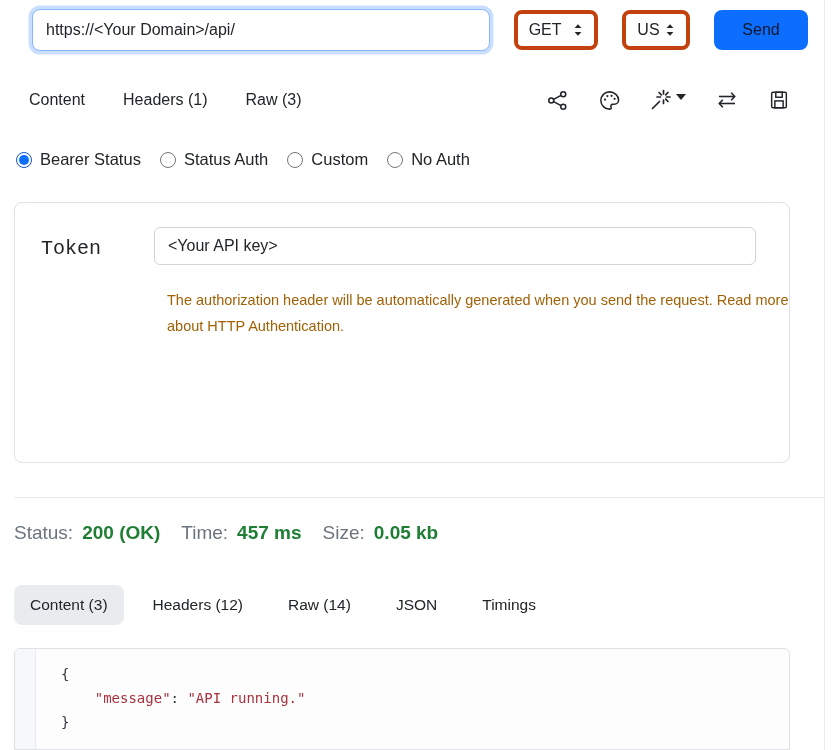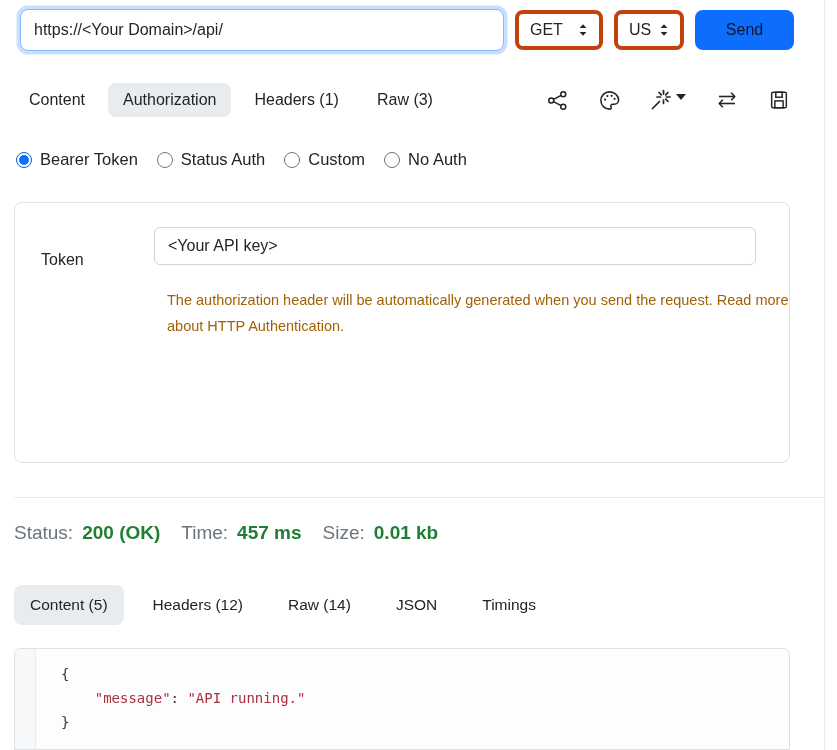--- a/index.html
+++ b/index.html
@@ -5,21 +5,21 @@
   * { box-sizing: border-box; }
   html,body { margin:0; padding:0; }
   body {
     width:837px; height:750px; overflow:hidden; position:relative;
     background:#ffffff; color:#212529;
     font-family:"Liberation Sans", sans-serif;
   }
   .right-divider { position:absolute; left:824px; top:0; width:1px; height:750px; background:#e9ecef; }
 
   
-  .topbar { position:absolute; left:20px; top:9px; width:776px; display:flex; gap:11px; align-items:center; }
+  .topbar { position:absolute; left:32px; top:9px; width:776px; display:flex; gap:24px; align-items:center; }
   .url-input {
     width:484px; height:42px; border:1px solid #86b7fe; border-radius:8px;
     box-shadow:0 0 0 3.5px rgba(13,110,253,.22);
     padding:0 13px; font-size:16px; color:#212529; outline:none;
     font-family:"Liberation Sans", sans-serif;
   }
   .select-box {
     height:40px; background:#fff; border:4px solid #c2410c; border-radius:8px;
     display:flex; align-items:center; justify-content:space-between;
     padding:0 11px; font-size:16px; cursor:pointer;
@@ -42,21 +42,21 @@
 
   
   .auth-row { position:absolute; left:16px; top:150px; display:flex; gap:19px; align-items:center; font-size:16.5px; }
   .radio-item { display:flex; gap:8px; align-items:center; cursor:pointer; }
   .radio { width:16px; height:16px; border-radius:50%; border:1px solid #767676; background:#fff; position:relative; flex:none; }
   .radio.checked { border:1px solid #0b57d0; }
   .radio.checked::after { content:""; position:absolute; inset:2px; border-radius:50%; background:#0d6efd; }
 
   
   .token-panel { position:absolute; left:14px; top:202px; width:776px; height:261px; border:1px solid #dee2e6; border-radius:8px; background:#fff; }
-  .token-label { position:absolute; left:26px; top:48px; font-size:16px; }
+  .token-label { position:absolute; left:26px; top:34px; font-size:20px;font-family:Liberation Mono, monospace; }
   .token-input {
     position:absolute; left:139px; top:24px; width:602px; height:38px;
     border:1px solid #ced4da; border-radius:6px; padding:0 13px; font-size:16px;
     color:#212529; outline:none; font-family:"Liberation Sans", sans-serif;
   }
   .help-text { position:absolute; left:152px; top:84px; font-size:14.5px; line-height:26px; color:#a16207; }
 
   
   .section-divider { position:absolute; left:14px; top:497px; width:810px; height:1px; background:#e9ecef; }
   .status-row { position:absolute; left:14px; top:522px; display:flex; gap:21px; font-size:19px; align-items:baseline; }
@@ -102,21 +102,20 @@
         <path d="M5 1.2 8.4 5H1.6z"></path>
         <path d="M5 12.8 1.6 9h6.8z"></path>
       </svg>
   </div>
   <button class="send-btn">Send</button>
 </div>
 
 <div class="tabs-row">
   <div class="tabs">
     <div class="tab">Content</div>
-    <div class="tab active">Authorization</div>
     <div class="tab">Headers (1)</div>
     <div class="tab">Raw (3)</div>
   </div>
   <div class="icon-row">
     <span class="icon-btn">
       <svg width="23" height="23" viewBox="0 0 24 24" fill="none" stroke="#212529" stroke-width="1.6">
         <circle cx="5.5" cy="12" r="2.6"></circle>
           <circle cx="18" cy="5.5" r="2.6"></circle>
           <circle cx="18" cy="18.5" r="2.6"></circle>
         <line x1="7.9" y1="10.9" x2="15.7" y2="6.6"></line>
@@ -159,21 +158,21 @@
         <rect x="8.5" y="3.5" width="7" height="5.5"></rect>
         <rect x="7.5" y="13" width="9" height="7.5"></rect>
       </svg>
     </span>
   </div>
 </div>
 
 <div class="auth-row">
   <label class="radio-item">
     <span class="radio checked"></span>
-    <span>Bearer Token</span>
+    <span>Bearer Status</span>
   </label>
   <label class="radio-item">
     <span class="radio"></span>
     <span>Status Auth</span>
   </label>
   <label class="radio-item">
     <span class="radio"></span>
     <span>Custom</span>
   </label>
   <label class="radio-item">
@@ -196,26 +195,26 @@
   <div class="status-item">
     <span class="status-label">Status:</span>
     <span class="status-value">200 (OK)</span>
   </div>
   <div class="status-item">
     <span class="status-label">Time:</span>
     <span class="status-value">457 ms</span>
   </div>
   <div class="status-item">
     <span class="status-label">Size:</span>
-    <span class="status-value">0.01 kb</span>
+    <span class="status-value">0.05 kb</span>
   </div>
 </div>
 
 <div class="resp-tabs">
-  <div class="resp-tab active">Content (5)</div>
+  <div class="resp-tab active">Content (3)</div>
   <div class="resp-tab">Headers (12)</div>
   <div class="resp-tab">Raw (14)</div>
   <div class="resp-tab">JSON</div>
   <div class="resp-tab">Timings</div>
 </div>
 
 <div class="code-block">
   <div class="code-gutter"></div>
   <pre class="code-pre"><span>{</span>
 <span>    </span><span class="str">"message"</span><span>: </span><span class="str">"API running."</span>

